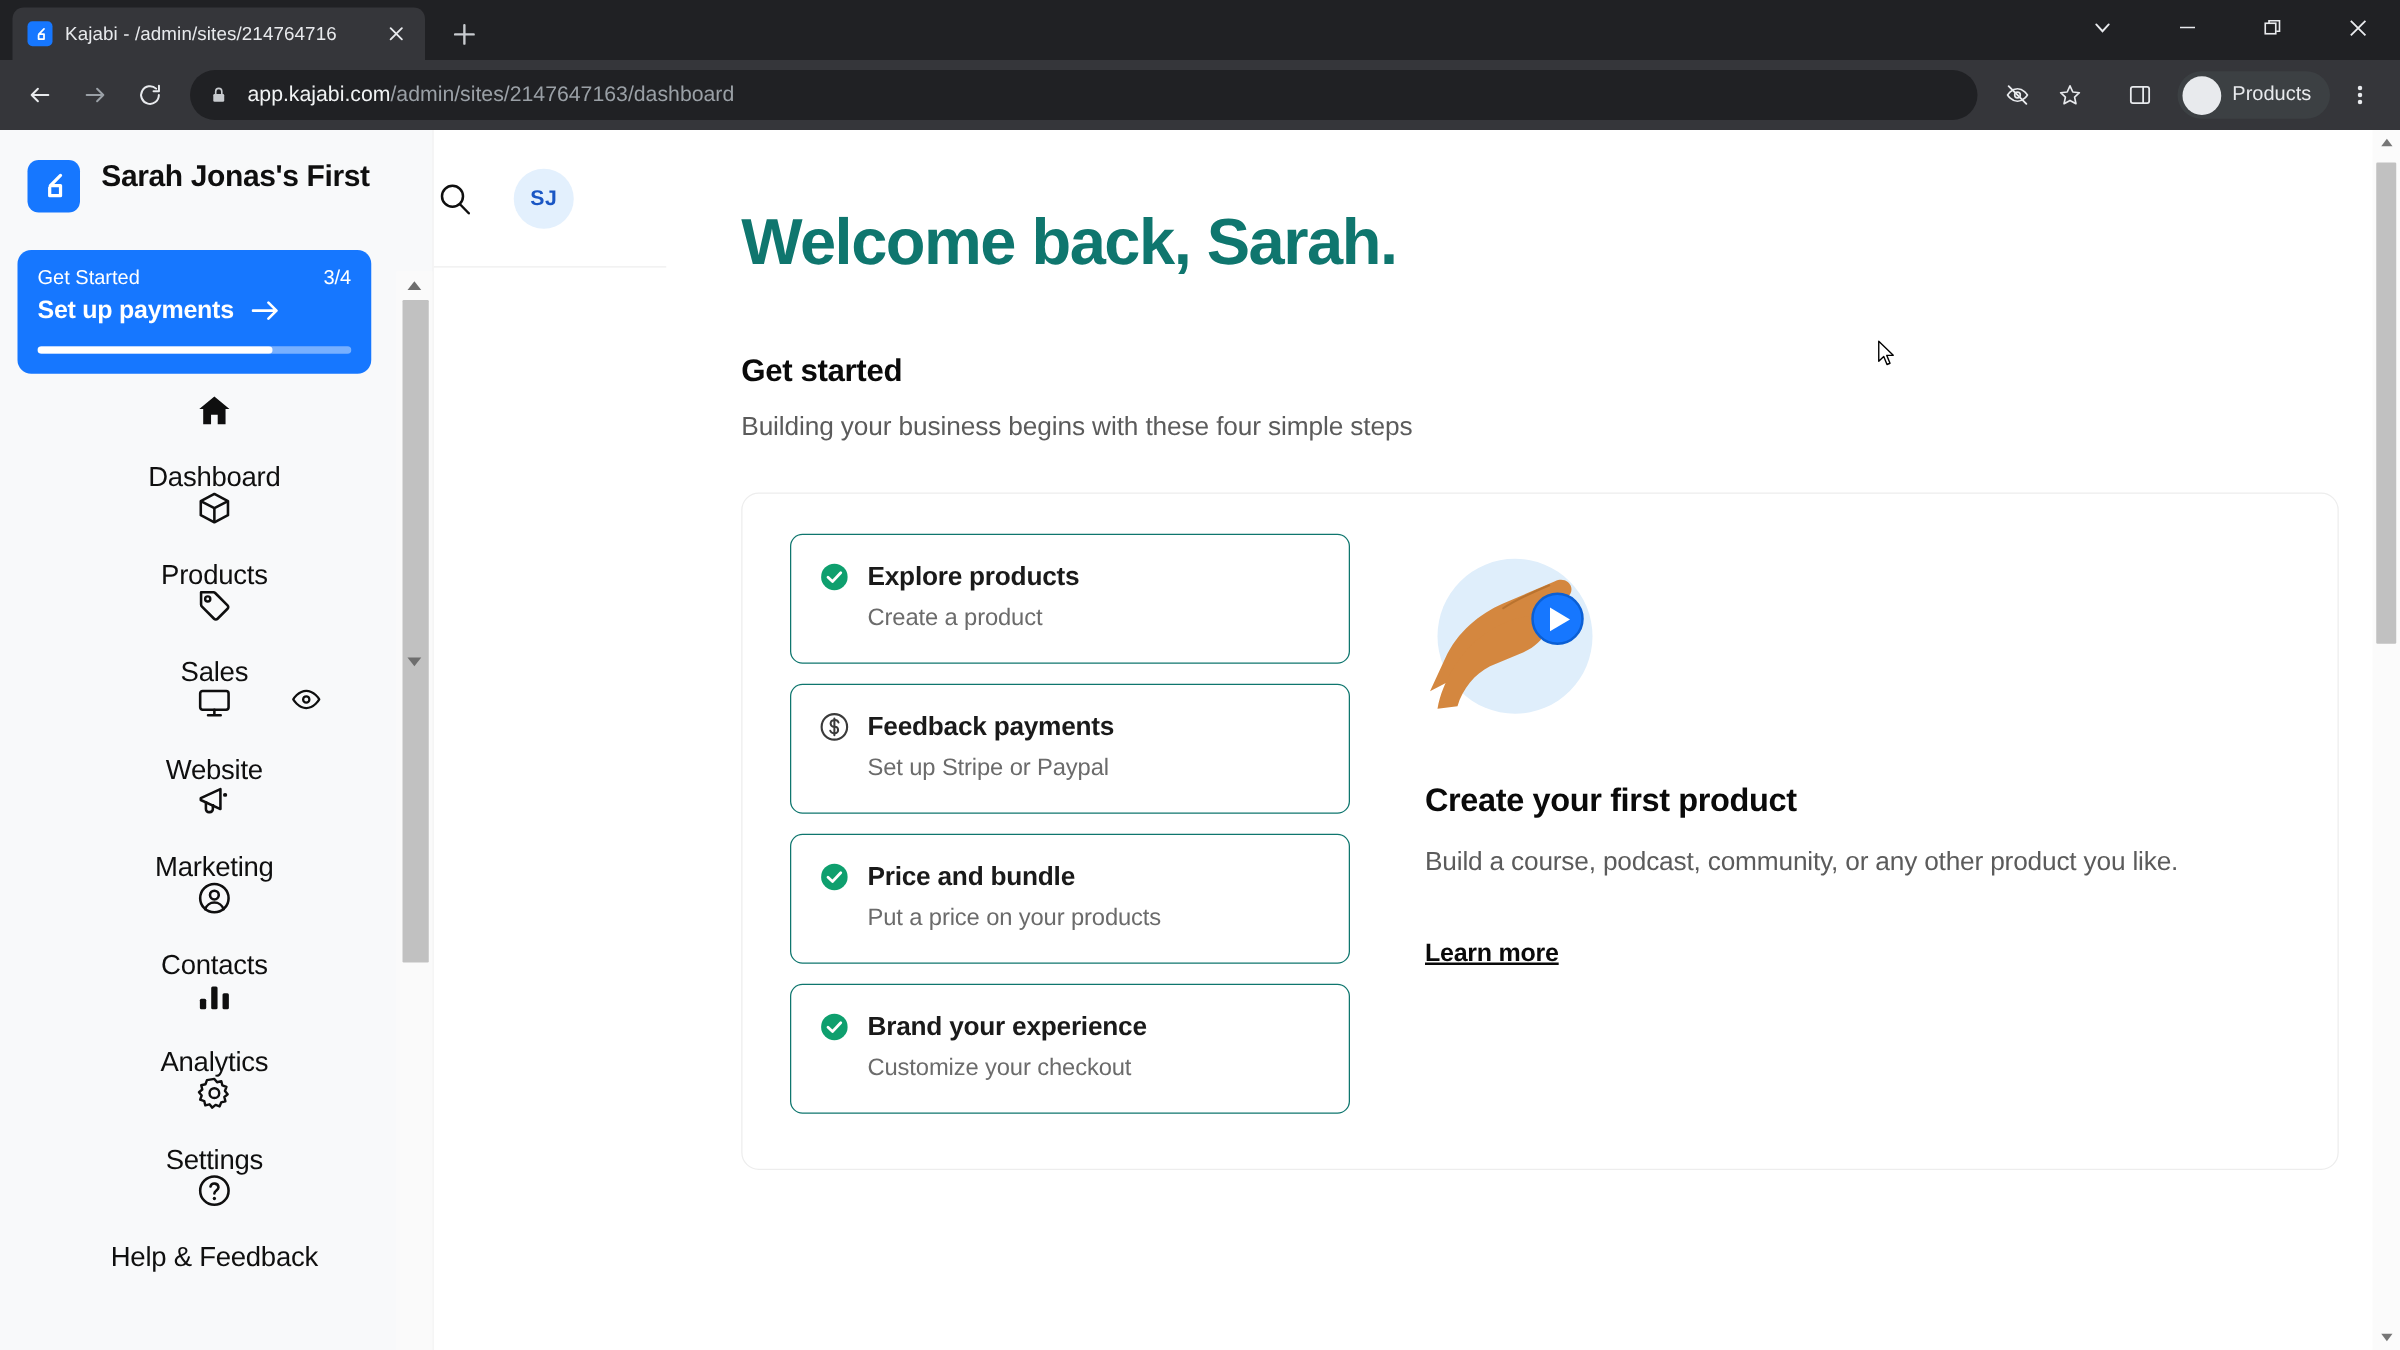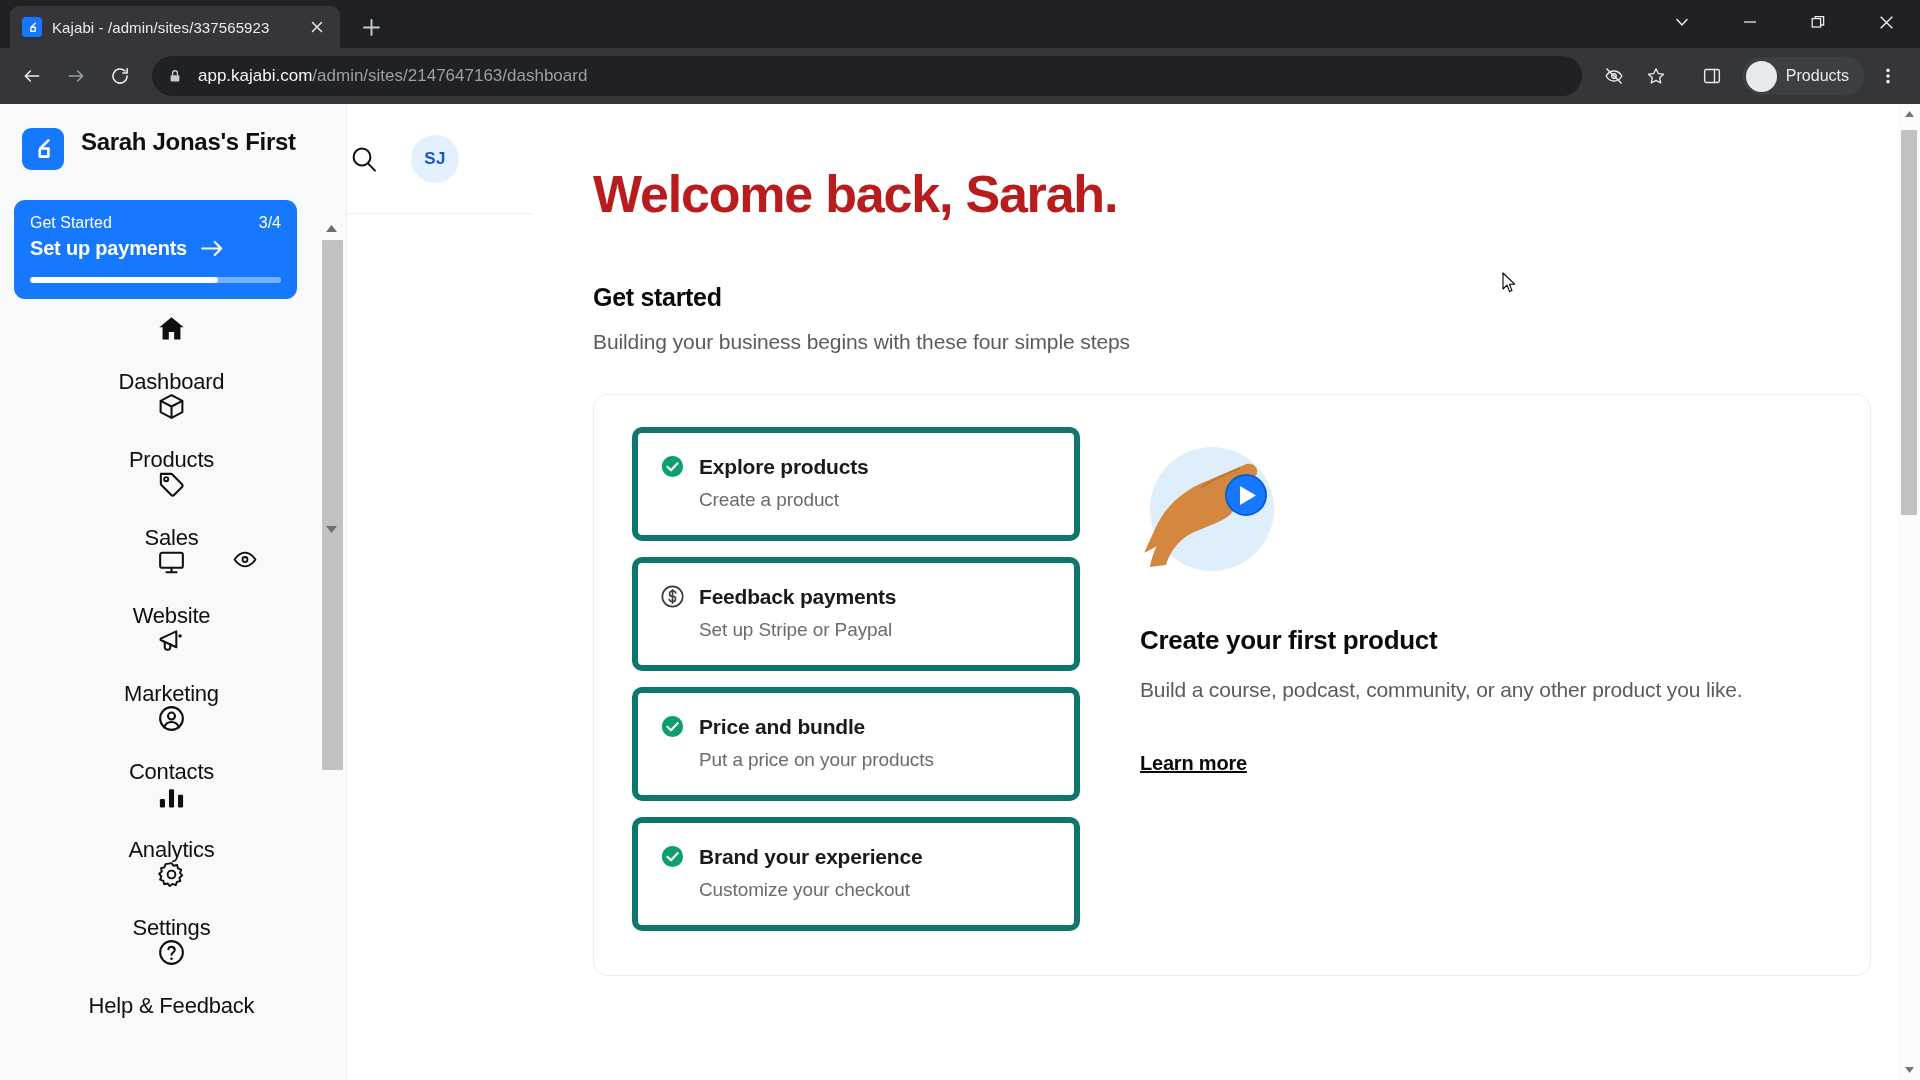--- a/index.html
+++ b/index.html
@@ -161,32 +161,32 @@
   .search-btn { width: 34px; height: 34px; display: flex; align-items: center; justify-content: center; color: #0f0f0f; }
   .search-btn svg { width: 28px; height: 28px; }
   .avatar {
     width: 48px; height: 48px; border-radius: 50%; background: #e3f0fd;
     display: flex; align-items: center; justify-content: center;
     color: #1a56c4; font-size: 17px; font-weight: bold; letter-spacing: .3px;
   }
 
   .main-body { flex: 1; overflow: hidden; padding: 0 0 0 0; }
   .content { padding: 60px 0 0 60px; max-width: 1330px; }
-  .welcome { font-size: 52px; font-weight: bold; color: #b91c1c; letter-spacing: -1.2px; }
+  .welcome { font-size: 52px; font-weight: bold; color: #0f766e; letter-spacing: -1.2px; }
   .sec-title { font-size: 25px; font-weight: bold; color: #0a0a0a; margin-top: 59px; letter-spacing: -.3px; }
   .sec-sub { font-size: 21px; color: #5b5b5b; margin-top: 18px; letter-spacing: -.1px; }
 
   .panel {
     margin-top: 40px; border: 1px solid #ededed; border-radius: 14px;
     display: flex; padding: 32px 28px 28px 38px; gap: 60px; background: #fff;
     width: 1278px;
   }
   .steps { width: 448px; flex: 0 0 448px; }
   .step {
-    border: 6px solid #0f766e; border-radius: 10px; padding: 21px 22px 24px 22px;
+    border: 1px solid #0f766e; border-radius: 10px; padding: 21px 22px 24px 22px;
     margin-bottom: 16px; background: #fff;
   }
   .step-head { display: flex; align-items: center; gap: 14px; }
   .step-ico { width: 25px; height: 25px; flex: 0 0 auto; display: flex; align-items: center; justify-content: center; }
   .step-ico svg { width: 25px; height: 25px; }
   .step-title { font-size: 21px; font-weight: bold; color: #1a1a1a; letter-spacing: -.2px; }
   .step-sub { font-size: 19px; color: #6b6b6b; margin-top: 10px; margin-left: 39px; letter-spacing: -.1px; }
 
   .promo { flex: 1; min-width: 0; padding-top: 8px; }
   .promo-illo { width: 160px; height: 160px; position: relative; margin-bottom: 30px; }
@@ -210,21 +210,21 @@
 
 <div class="browser">
 
   <div class="tabstrip">
     <div class="tab">
       <span class="tab-favicon">
         <svg viewBox="0 0 24 24" fill="none">
             <path d="M17 4 L9.5 11.5 L17 11.5 L17 19 L9 19 L9 13" stroke="#fff" stroke-width="2.6" stroke-linecap="round" stroke-linejoin="round"></path>
           </svg>
       </span>
-      <span class="tab-title">Kajabi - /admin/sites/337565923</span>
+      <span class="tab-title">Kajabi - /admin/sites/214764716</span>
       <span class="tab-close">
         <svg viewBox="0 0 16 16">
             <path d="M2 2 L14 14 M14 2 L2 14" stroke="currentColor" stroke-width="2" stroke-linecap="round"></path>
           </svg>
       </span>
     </div>
     <div class="newtab">
       <span style="display:flex">
         <svg viewBox="0 0 16 16">
             <path d="M8 1 L8 15 M1 8 L15 8" stroke="currentColor" stroke-width="1.8" stroke-linecap="round"></path>

